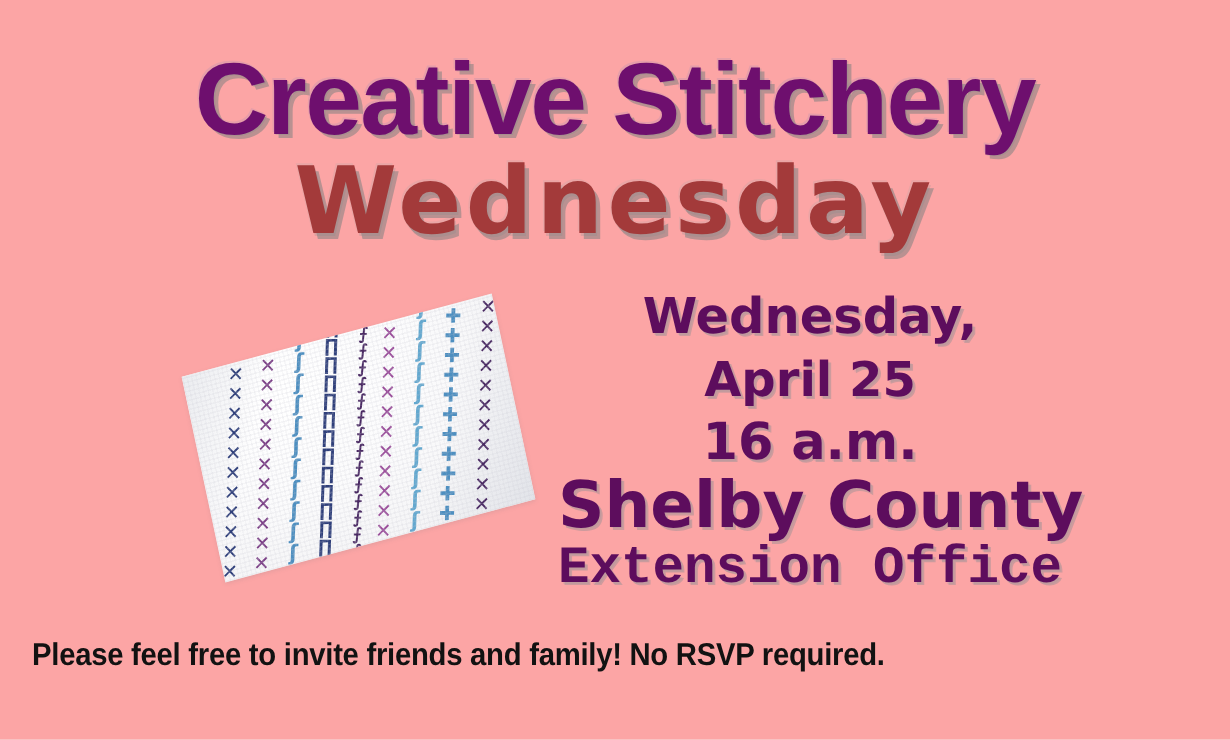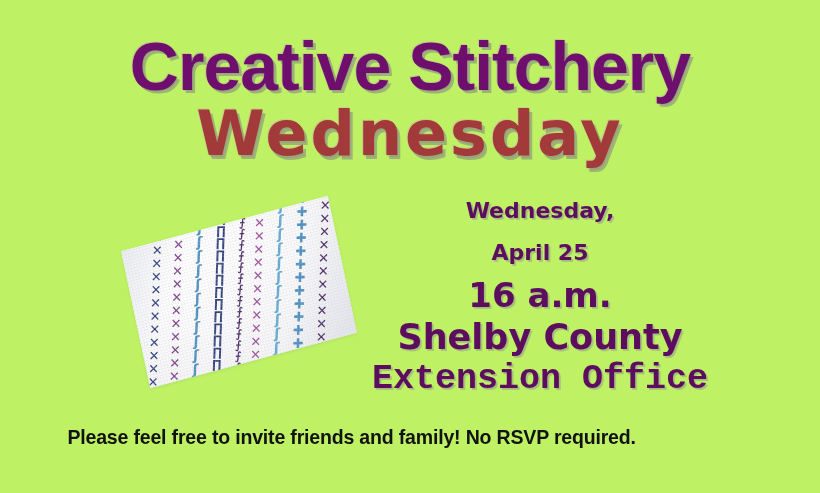--- a/index.html
+++ b/index.html
@@ -12,21 +12,21 @@
     height: 493px;
     background: #f4f4f4;
     font-family: "Liberation Sans", sans-serif;
     overflow: hidden;
   }
 
   #flyer {
     position: relative;
     width: 820px;
     height: 493px;
-    background: #bef264;
+    background: #fca5a5;
     overflow: hidden;
   }
 
   
   .title-block {
     position: absolute;
     left: 0;
     top: 28px;
     width: 820px;
     text-align: center;
@@ -153,41 +153,41 @@
     left: 372px;
     top: 190px;
     width: 336px;
     text-align: center;
   }
 
   .details .line {
     font-family: "DejaVu Sans", sans-serif;
     font-weight: bold;
     color: #5d0d5d;
-    font-size: 22px;
+    font-size: 33px;
     line-height: 42px;
     letter-spacing: 0px;
     white-space: nowrap;
     text-shadow:
        2px 2px 0 rgba(140,140,145,0.42),
        1px 1px 0 rgba(165,165,170,0.25);
   }
 
-  .details .line.l-date   { font-size: 22px; }
+  .details .line.l-date   { font-size: 32px; }
   .details .line.l-time   { font-size: 34px; }
-  .details .line.l-venue1 { font-size: 35px; }
+  .details .line.l-venue1 { font-size: 43px; }
   .details .line.l-venue2 { font-size: 35px; font-family: Liberation Mono, monospace; }
 
   
   .footer {
     position: absolute;
     left: 0;
     top: 424px;
     width: 657px;
-    text-align: right;
+    text-align: left;
   }
   .footer .note {
     font-family: "Liberation Sans Narrow", "Liberation Sans", sans-serif;
     font-weight: bold;
     font-size: 21px;
     line-height: 26px;
     color: #121212;
     letter-spacing: -0.2px;
     white-space: nowrap;
     transform: scaleX(0.93);

